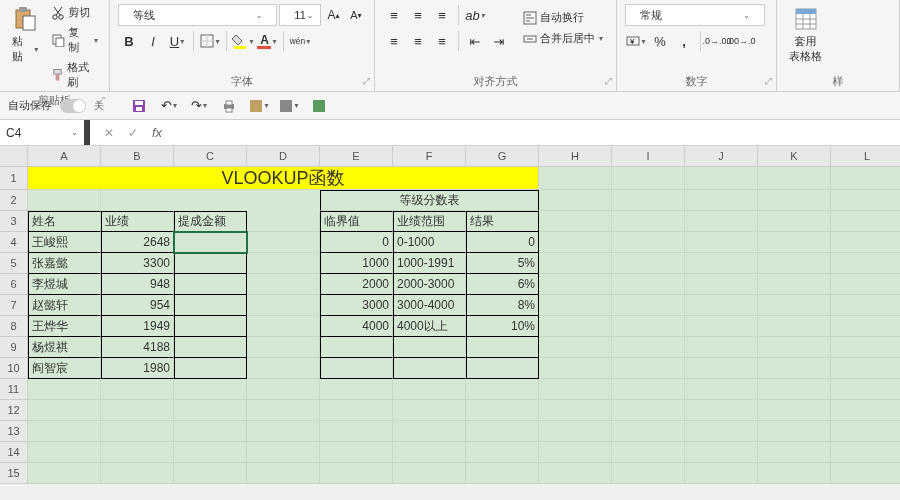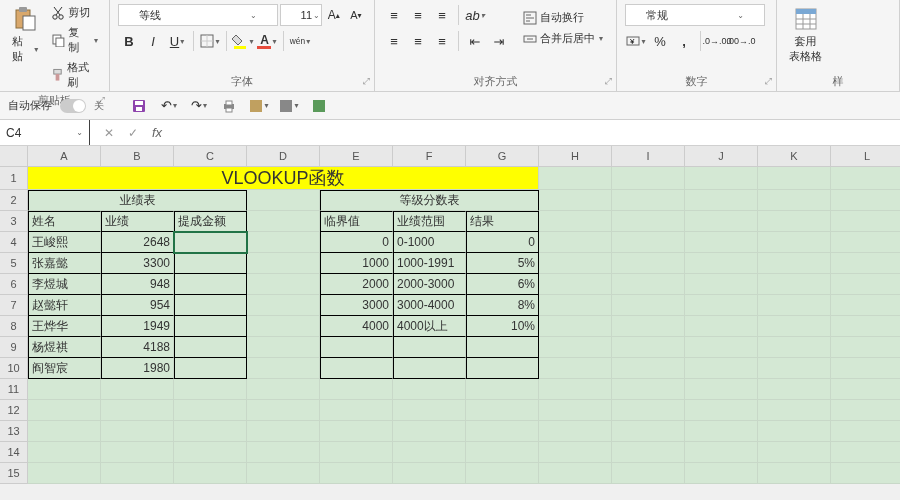--- a/index.html
+++ b/index.html
@@ -8,29 +8,29 @@
 .group{border-right:1px solid #d0d0d0;padding:4px 8px 2px;display:flex;flex-direction:column;justify-content:space-between}
 .group-body{display:flex;gap:6px;align-items:flex-start}
 .group-label{text-align:center;font-size:11px;color:#666;padding-top:2px;position:relative}
 .dlg{position:absolute;right:-4px;bottom:2px;font-size:9px;color:#888}
 .bigbtn{display:flex;flex-direction:column;align-items:center;gap:2px;padding:2px 4px;cursor:pointer}
 .bigbtn .ic{width:26px;height:26px;display:flex;align-items:center;justify-content:center}
 .bigbtn .lbl{font-size:11px;display:flex;align-items:center;gap:1px}
 .smbtn{display:flex;align-items:center;gap:3px;padding:1px 3px;cursor:pointer;font-size:11px}
 .col{display:flex;flex-direction:column;gap:2px}
 .row{display:flex;gap:2px;align-items:center}
-.sel{background:#fff;border:1px solid #ccc;height:22px;padding:0 20px;display:flex;align-items:center;justify-content:space-between;font-size:11px}
+.sel{background:#fff;border:1px solid #ccc;height:22px;padding:0 14px;display:flex;align-items:center;justify-content:space-between;font-size:11px}
 .sep{width:1px;background:#d0d0d0;height:20px;margin:0 3px}
 .ibtn{width:22px;height:22px;display:flex;align-items:center;justify-content:center;cursor:pointer;font-size:13px}
 .dd{font-size:8px;color:#666;margin-left:1px}
 .qat{background:#f5f5f5;border-bottom:1px solid #d0d0d0;padding:3px 8px;display:flex;align-items:center;gap:8px;font-size:11px;height:28px}
 .switch{width:26px;height:14px;background:#ccc;border-radius:7px;position:relative;cursor:pointer}
 .switch::after{content:"";position:absolute;right:1px;top:1px;width:12px;height:12px;background:#fff;border-radius:50%}
 .fbar{background:#fff;border-bottom:1px solid #d0d0d0;display:flex;align-items:center;height:26px}
-.namebox{width:90px;border-right:1px solid #404040;padding:0 6px;display:flex;align-items:center;justify-content:space-between;height:100%}
+.namebox{width:90px;border-right:6px solid #404040;padding:0 6px;display:flex;align-items:center;justify-content:space-between;height:100%}
 .fbtns{display:flex;gap:2px;padding:0 8px}
 .fbtn{width:22px;height:22px;display:flex;align-items:center;justify-content:center;color:#999;cursor:pointer}
 .fx{font-style:italic;font-size:13px;color:#666}
 .grid-wrap{position:relative;background:#d4e8d4}
 .grid{display:grid;grid-template-columns:28px repeat(12,73px);grid-auto-rows:21px}
 .hd{background:#e8e8e8;border-right:1px solid #ccc;border-bottom:1px solid #ccc;display:flex;align-items:center;justify-content:center;font-size:11px;color:#555}
 .rn{background:#e8e8e8;border-right:1px solid #ccc;border-bottom:1px solid #ccc;display:flex;align-items:center;justify-content:center;font-size:11px;color:#555}
 .cell{border-right:1px solid #c8d8c8;border-bottom:1px solid #c8d8c8;padding:0 3px;display:flex;align-items:center;font-size:12px;overflow:hidden;white-space:nowrap}
 .title{background:#ffff00;font-size:18px;justify-content:center}
 .bd-l{border-left:1px solid #000!important}
@@ -301,21 +301,20 @@
       <div class="hd">K</div>
       <div class="hd">L</div>
       <div class="rn">1</div>
       <div class="cell title" style="grid-column: 2 / 9; height: 23px;">VLOOKUP函数</div>
       <div class="cell"></div>
       <div class="cell"></div>
       <div class="cell"></div>
       <div class="cell"></div>
       <div class="cell"></div>
       <div class="rn">2</div>
-      <div class="cell ctr bd-l bd-t bd-r" style="grid-column: 2 / 5;">业绩表</div>
       <div class="cell"></div>
       <div class="cell ctr bd-l bd-t bd-r" style="grid-column: 6 / 9;">等级分数表</div>
       <div class="cell"></div>
       <div class="cell"></div>
       <div class="cell"></div>
       <div class="cell"></div>
       <div class="cell"></div>
       <div class="rn">3</div>
       <div class="cell bd-l bd-t bd-b">姓名</div>
       <div class="cell bd-l bd-t bd-b">业绩</div>

